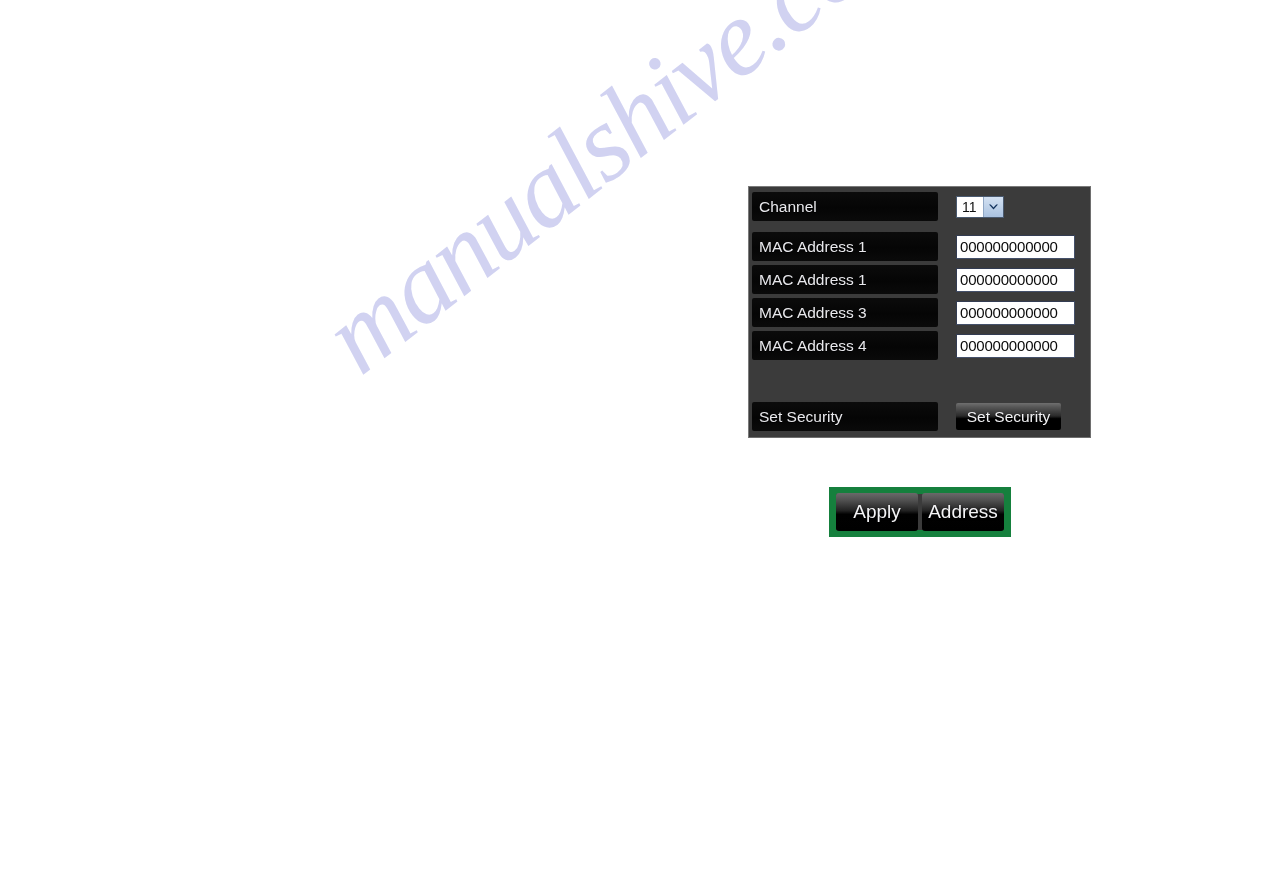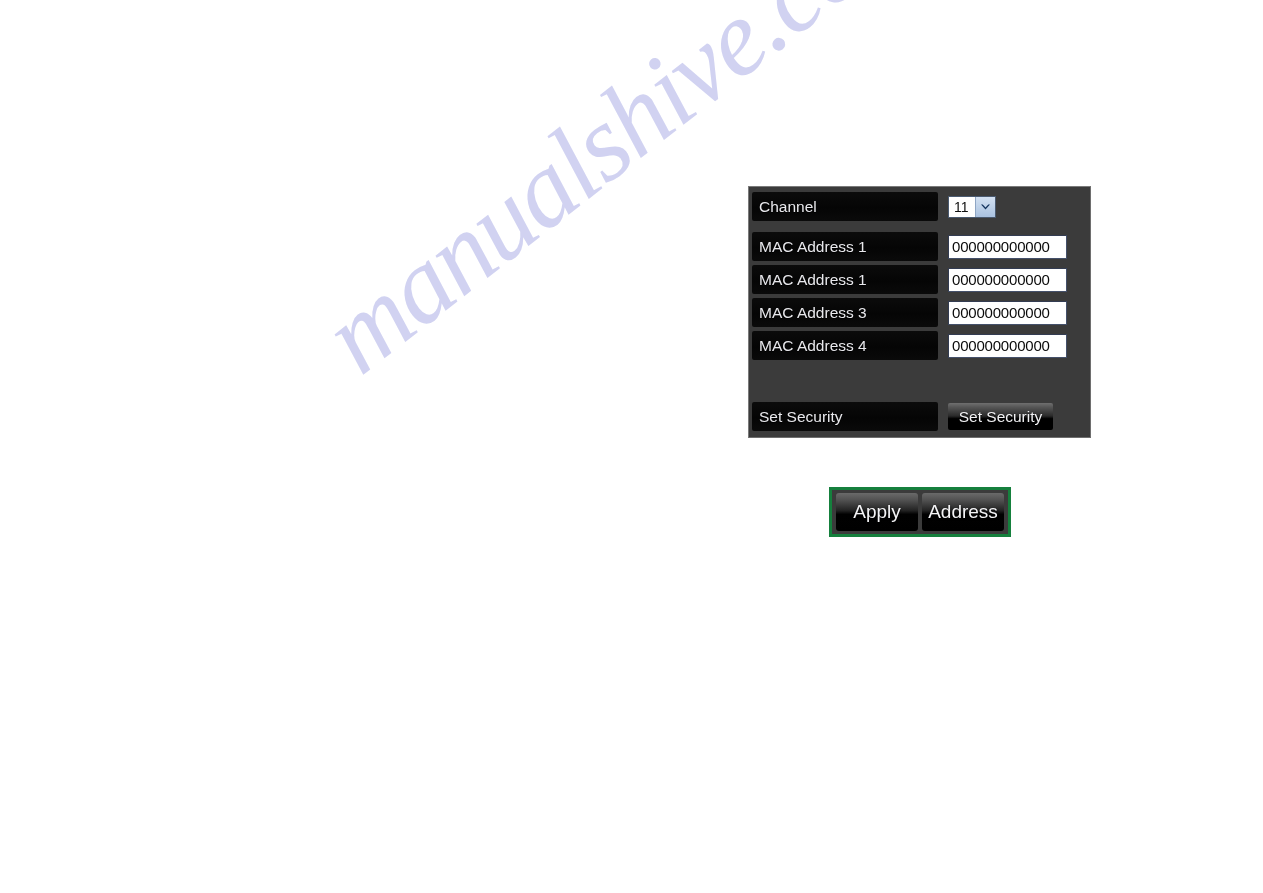--- a/index.html
+++ b/index.html
@@ -80,21 +80,21 @@
     overflow: hidden;
     white-space: nowrap;
     text-shadow: 0 1px 0 #000;
   }
 
   .value-cell {
     flex: 1;
     height: 29px;
     display: flex;
     align-items: center;
-    padding-left: 10px;
+    padding-left: 18px;
     box-sizing: border-box;
   }
 
   
   .sel {
     display: inline-flex;
     align-items: stretch;
     height: 22px;
     background: #ffffff;
     border: 1px solid #4a5a70;
@@ -157,21 +157,21 @@
   }
 
   
   #action-bar {
     position: absolute;
     left: 829px;
     top: 487px;
     width: 182px;
     height: 50px;
     background: #3b3b3b;
-    border: 3px solid #15803d;
+    border: 7px solid #15803d;
     box-sizing: border-box;
     display: flex;
     align-items: center;
     justify-content: center;
     gap: 4px;
     z-index: 3;
   }
   .action-btn {
     width: 82px;
     height: 38px;

